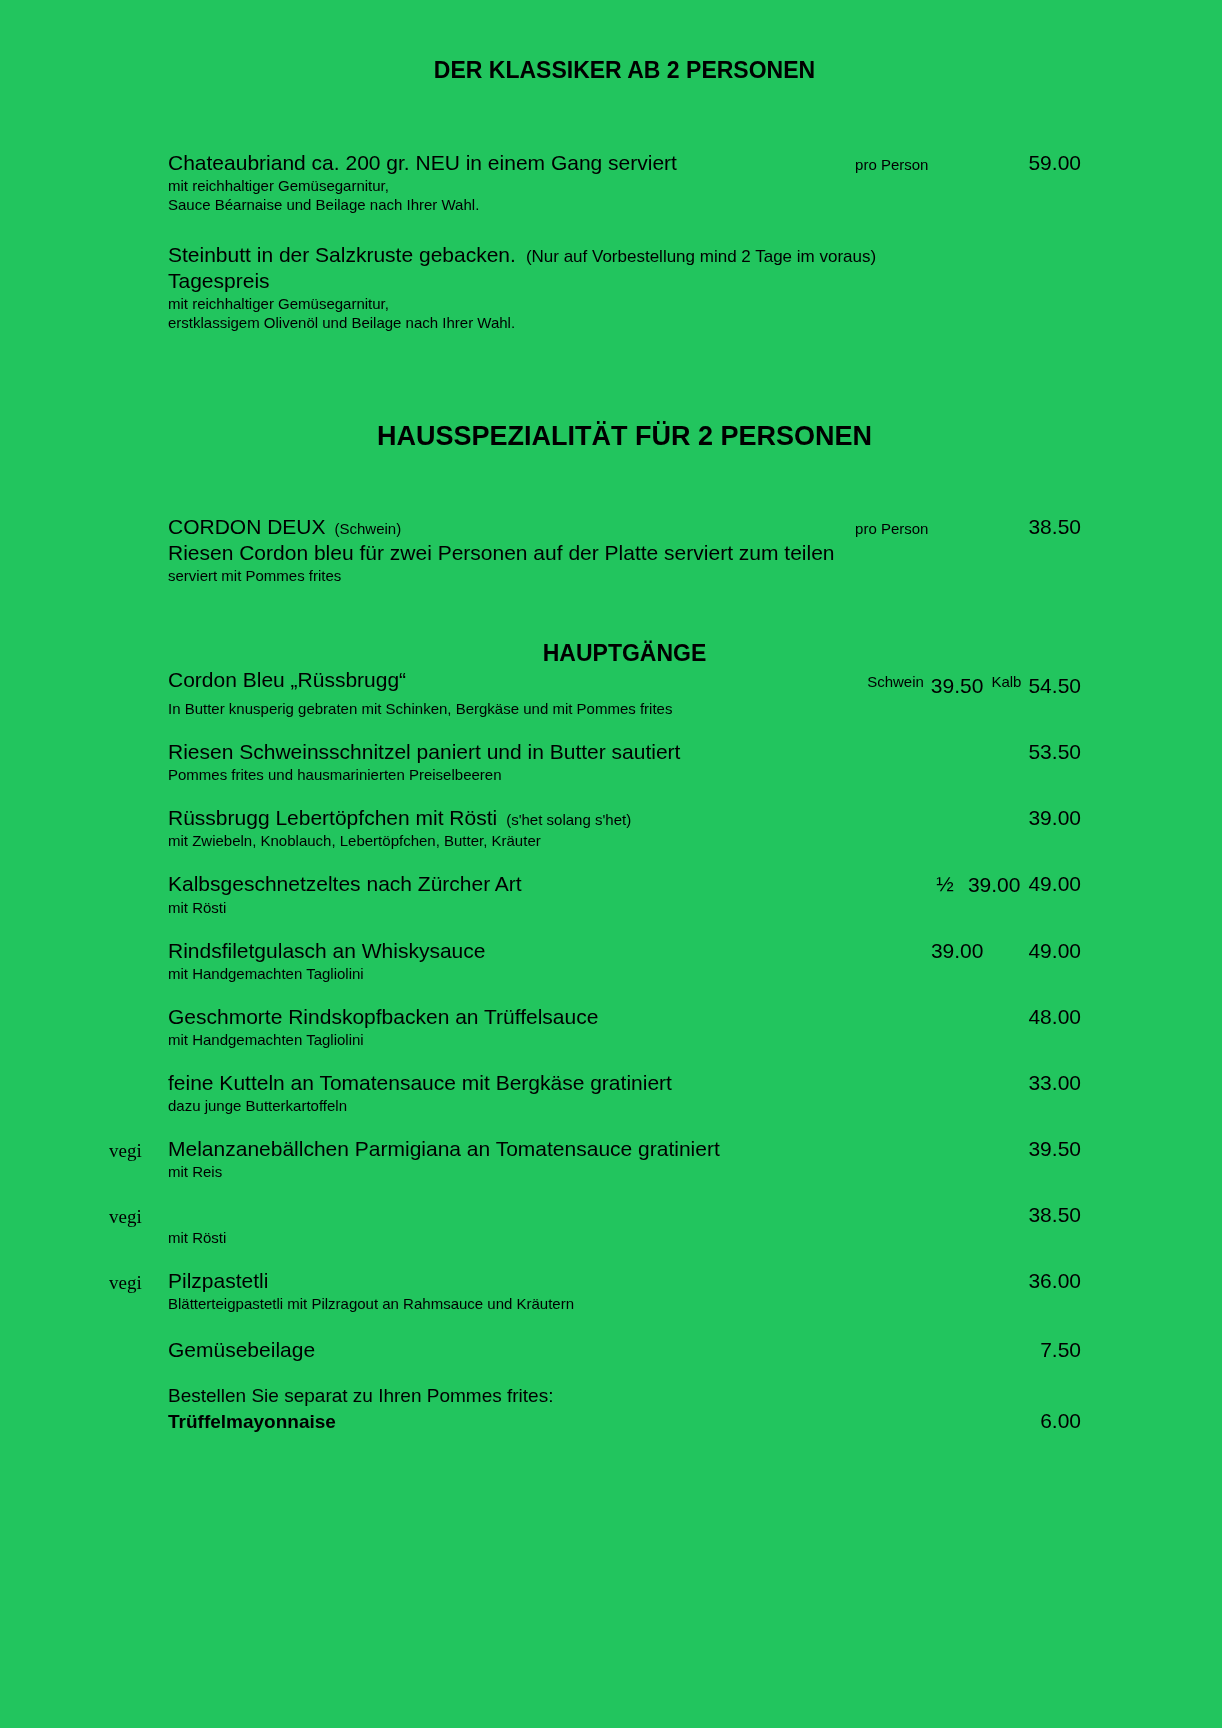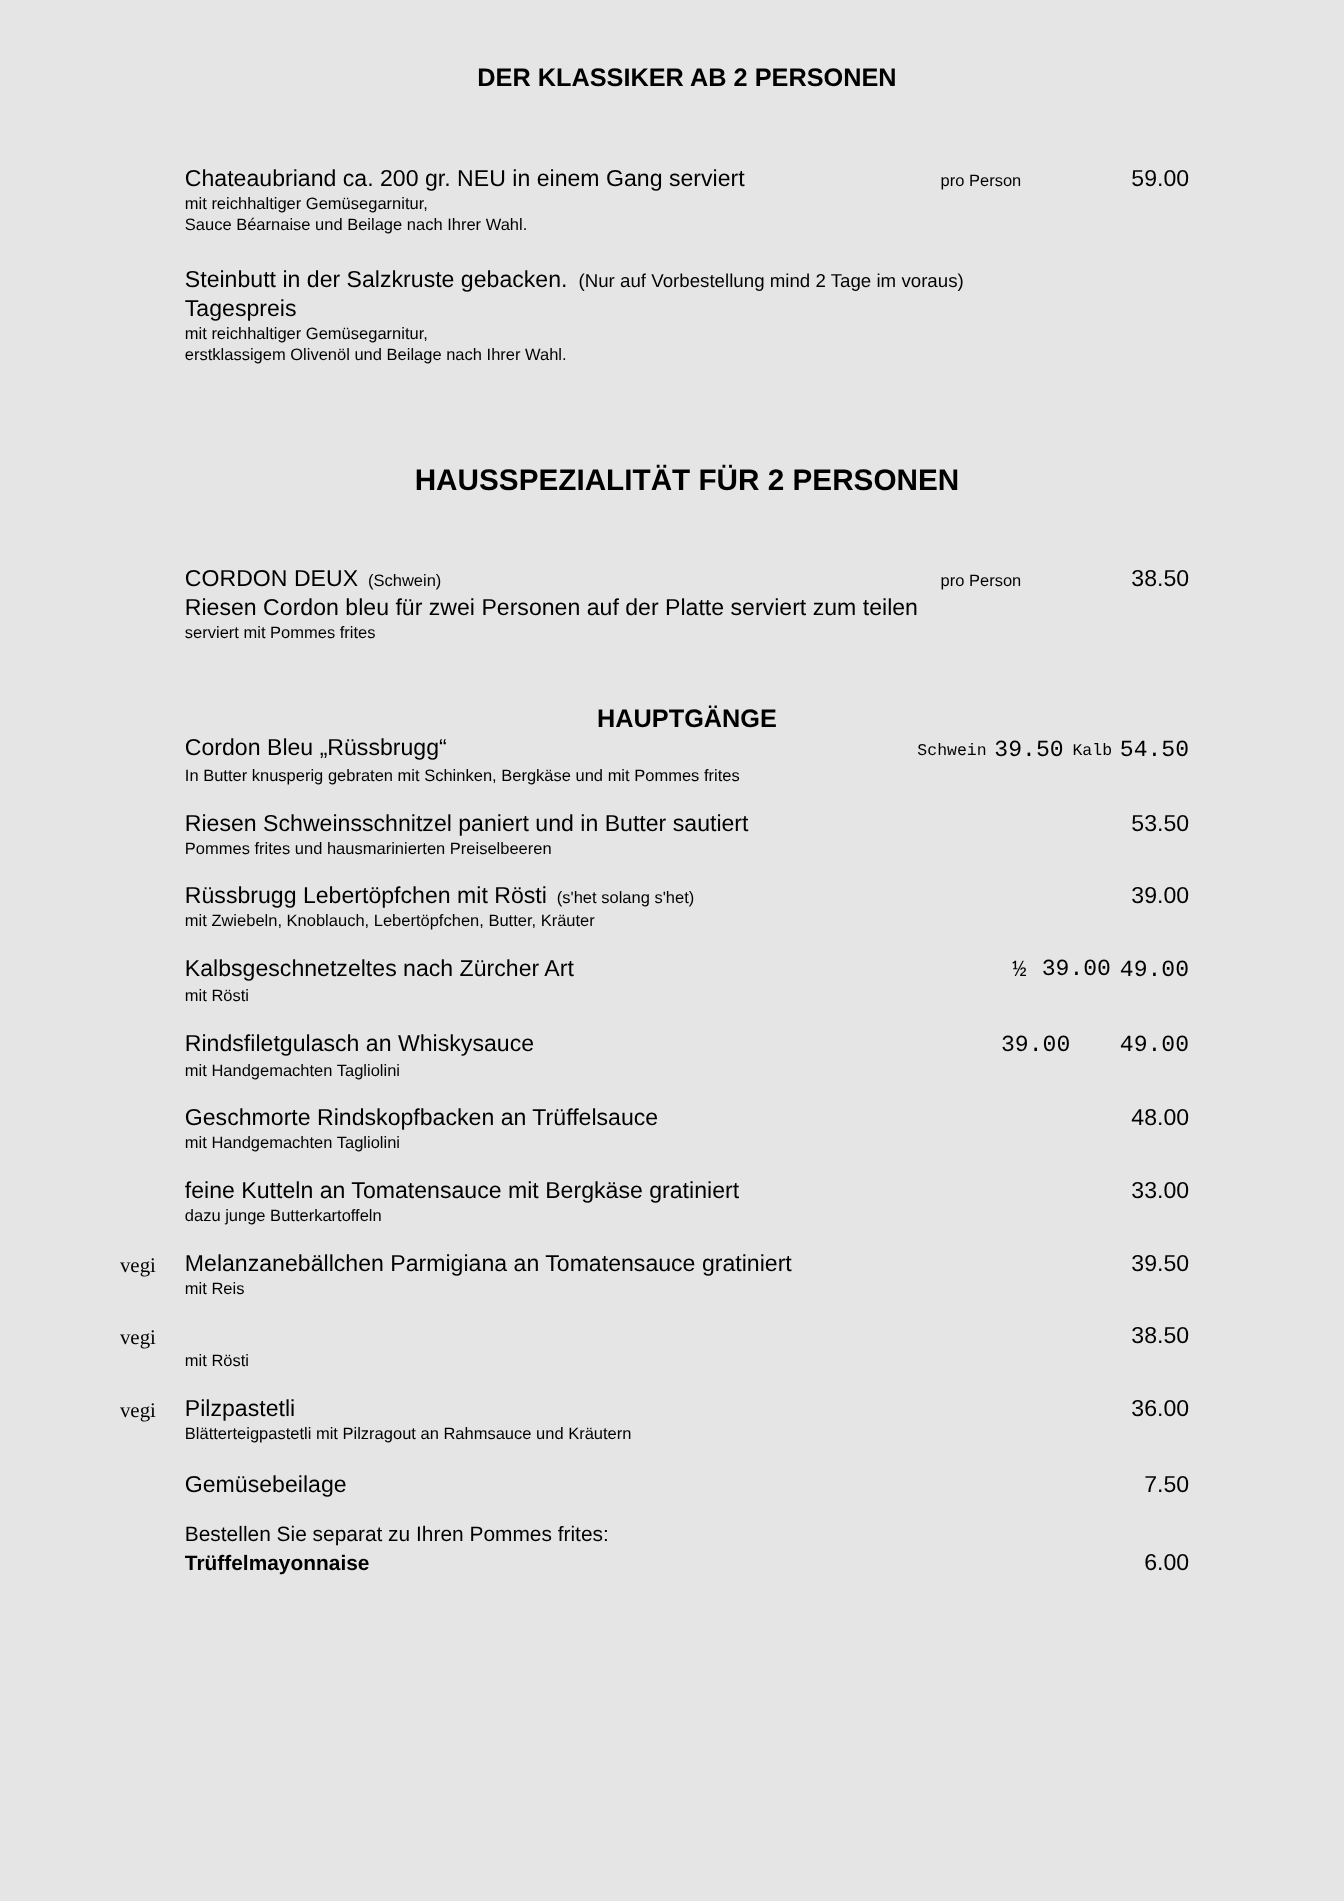--- a/index.html
+++ b/index.html
@@ -1,19 +1,19 @@
 <!DOCTYPE html>
 <html><head>
 <meta charset="utf-8">
 <style>
   html,body{margin:0;padding:0;background:#ffffff;}
   .page{
     position:relative;
     width:1222px;height:1728px;
-    background:#e5e5e5;color:#000000;
+    background:#22c55e;color:#000000;
     font-family:"Liberation Sans", sans-serif;
     overflow:hidden;
   }
   .content{
     position:absolute;left:168px;right:141px;top:0;
     padding-top:56px;
   }
   .section-title{
     margin:0;text-align:center;font-weight:bold;color:#000;
   }
@@ -30,21 +30,21 @@
   .item-line1{display:flex;align-items:baseline;}
   .item-name{font-size:21px;line-height:26px;white-space:nowrap;}
   .item-note{font-size:15px;margin-left:9px;white-space:nowrap;}
   .item-note-lg{font-size:17px;margin-left:10px;white-space:nowrap;}
   .line1-spacer{flex:1 1 auto;min-width:10px;}
   .item-line2{font-size:21px;line-height:26px;}
   .item-desc{font-size:15px;line-height:19px;}
 
   .price-area{display:flex;align-items:baseline;white-space:nowrap;flex:0 0 auto;}
   .price-num{font-size:21px;line-height:26px;}
-  .price-group{display:inline-flex;align-items:center;font-family:Liberation Mono, monospace;}
+  .price-group{display:inline-flex;align-items:flex-start;}
   .price-group + .price-group{margin-left:45px;}
   .price-group.has-label + .price-group,
   .price-group + .price-group.has-label{margin-left:8px;}
   .price-label-sm{font-size:15px;margin-right:7px;}
   .price-label-lg{font-size:21px;margin-right:14px;}
   .unit-label{font-size:15px;margin-right:100px;}
 
   .vegi-label{
     position:absolute;left:-59px;top:3px;
     font-family:"Liberation Serif", serif;

